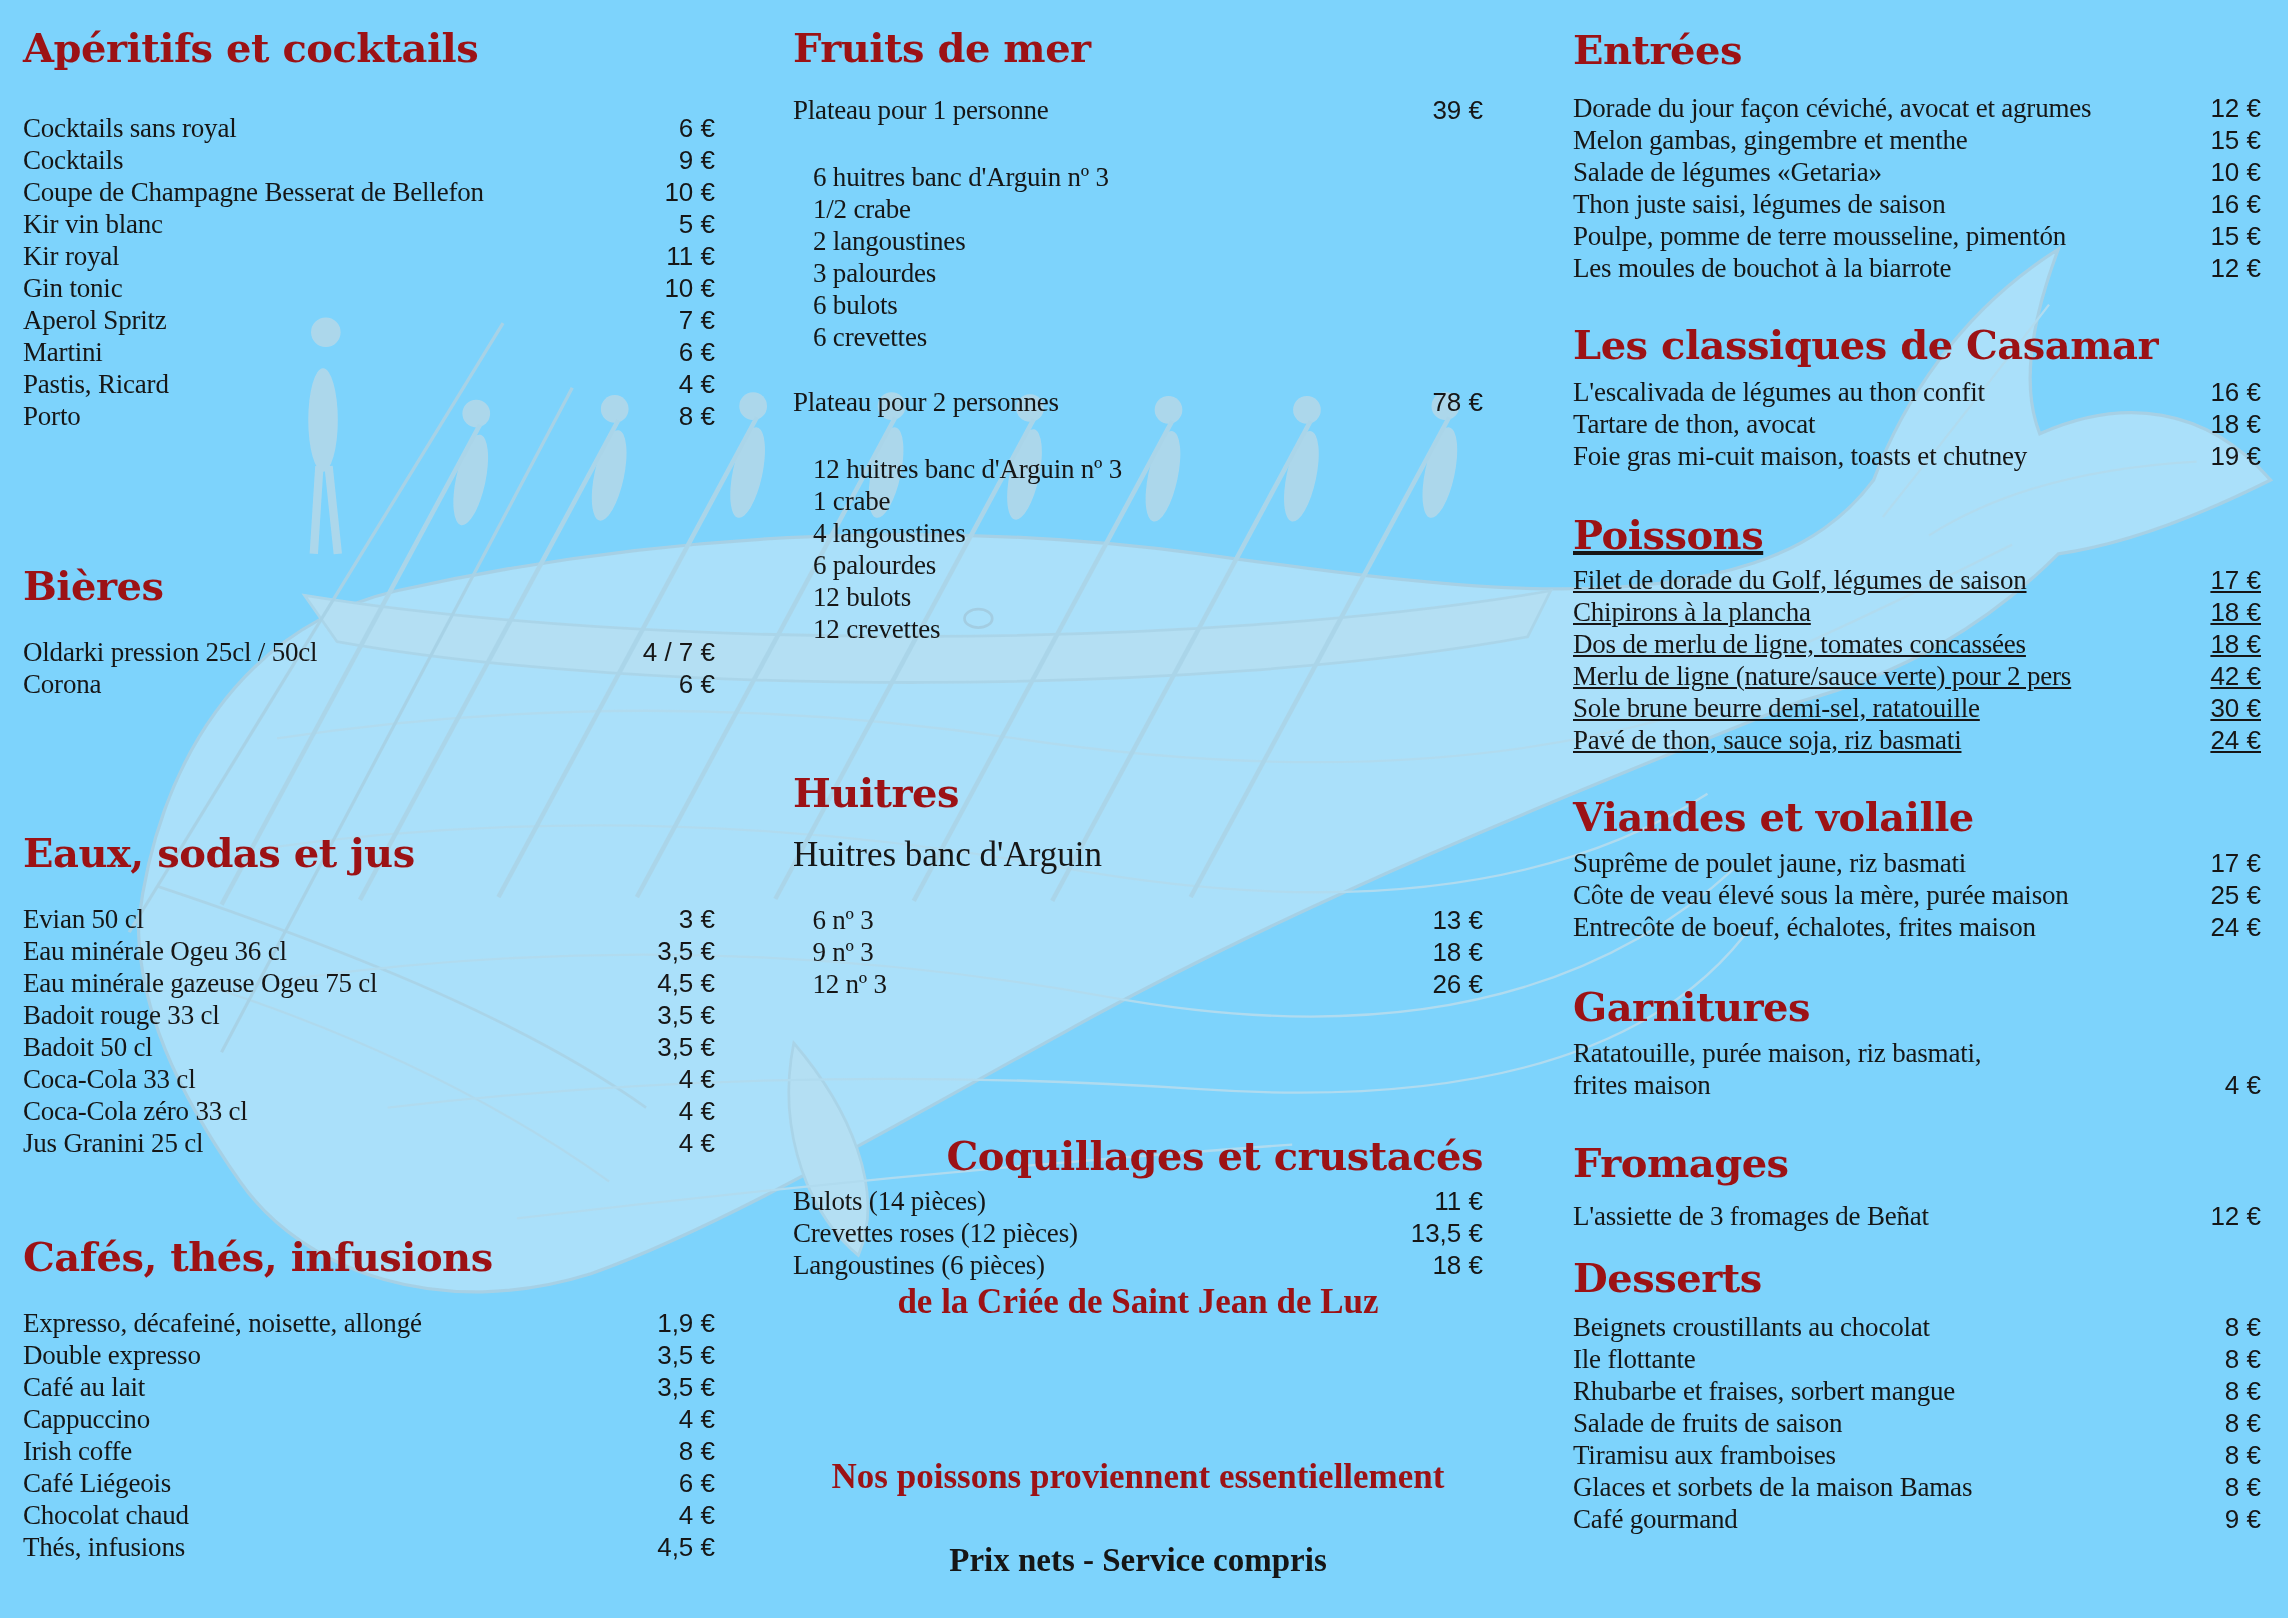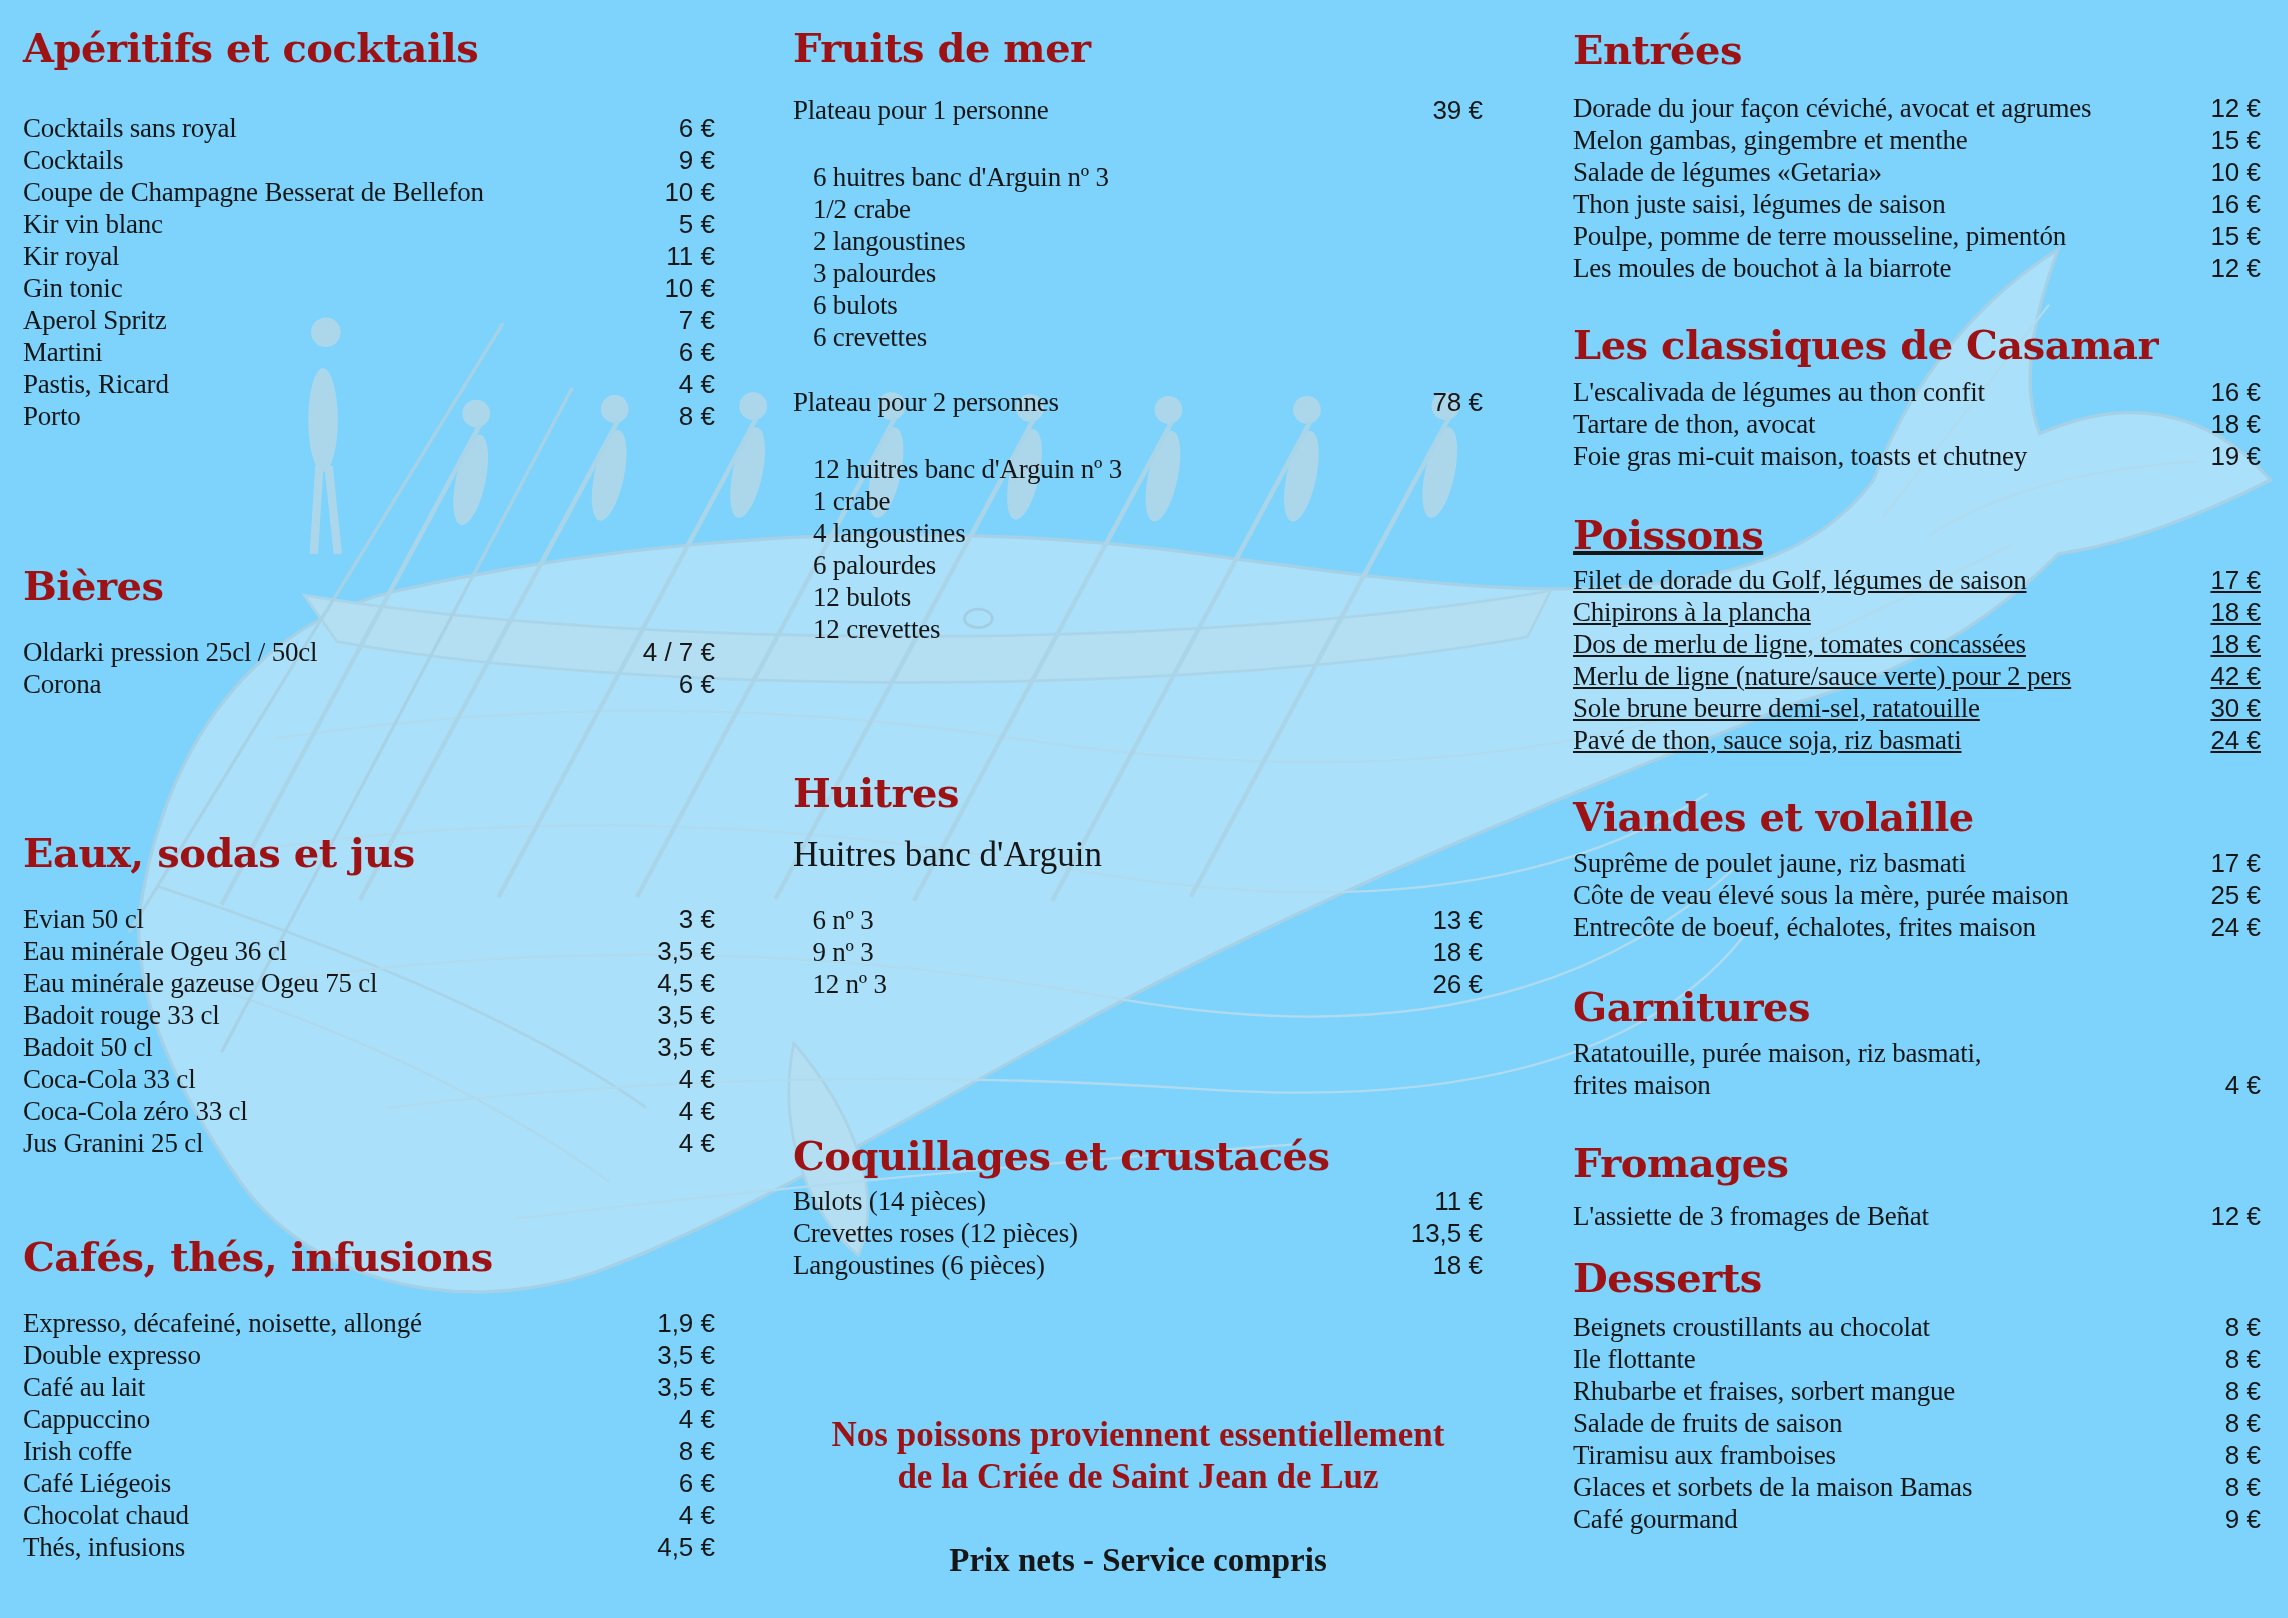--- a/index.html
+++ b/index.html
@@ -51,21 +51,21 @@
   .col-left .menu-section:nth-of-type(4){margin-top:76px;}
 
   
   .col-mid .section-title{margin-bottom:24px;}
   .col-mid .menu-section:nth-of-type(1){margin-top:26px;}
   .col-mid .sub-list + .item-row{margin-top:33px;}
   .col-mid .menu-section:nth-of-type(2){margin-top:126px;}
   .col-mid .section-subtitle + .item-row{margin-top:33px;}
   .col-mid .menu-section:nth-of-type(2) .item-row{padding-left:19.4px;}
   .col-mid .menu-section:nth-of-type(3){margin-top:134px;}
-  .col-mid .menu-section:nth-of-type(3) .section-title{margin-bottom:7.4px;}
+  .col-mid .menu-section:nth-of-type(3) .section-title{margin-bottom:7.4px;text-align:right;}
 
   
   .col-right .menu-section:nth-of-type(1){margin-top:28px;}
   .col-right .menu-section:nth-of-type(1) .section-title{margin-bottom:20px;}
   .col-right .menu-section:nth-of-type(2){margin-top:39px;}
   .col-right .menu-section:nth-of-type(2) .section-title{margin-bottom:9.2px;}
   .col-right .menu-section:nth-of-type(3){margin-top:41px;text-decoration:underline;}
   .col-right .menu-section:nth-of-type(3) .section-title{margin-bottom:6.5px;}
   .col-right .menu-section:nth-of-type(4){margin-top:39px;}
   .col-right .menu-section:nth-of-type(4) .section-title{margin-bottom:8.3px;}
@@ -359,22 +359,22 @@
           <div class="item-row">
             <span class="item-name">Crevettes roses (12 pièces)</span>
             <span class="item-price">13,5 €</span>
           </div>
           <div class="item-row">
             <span class="item-name">Langoustines (6 pièces)</span>
             <span class="item-price">18 €</span>
           </div>
         </section>
       </div>
+    <div class="footer-note" style="margin-top:0;">de la Criée de Saint Jean de Luz</div>
     <div class="footer-note">Nos poissons proviennent essentiellement</div>
-    <div class="footer-note" style="margin-top:0;">de la Criée de Saint Jean de Luz</div>
     <div class="service-note">Prix nets - Service compris</div>
   </div>
 
   <div class="col col-right">
     <div>
         <section class="menu-section">
           <h2 class="section-title">Entrées</h2>
           <div class="item-row">
             <span class="item-name">Dorade du jour façon céviché, avocat et agrumes</span>
             <span class="item-price">12 €</span>

